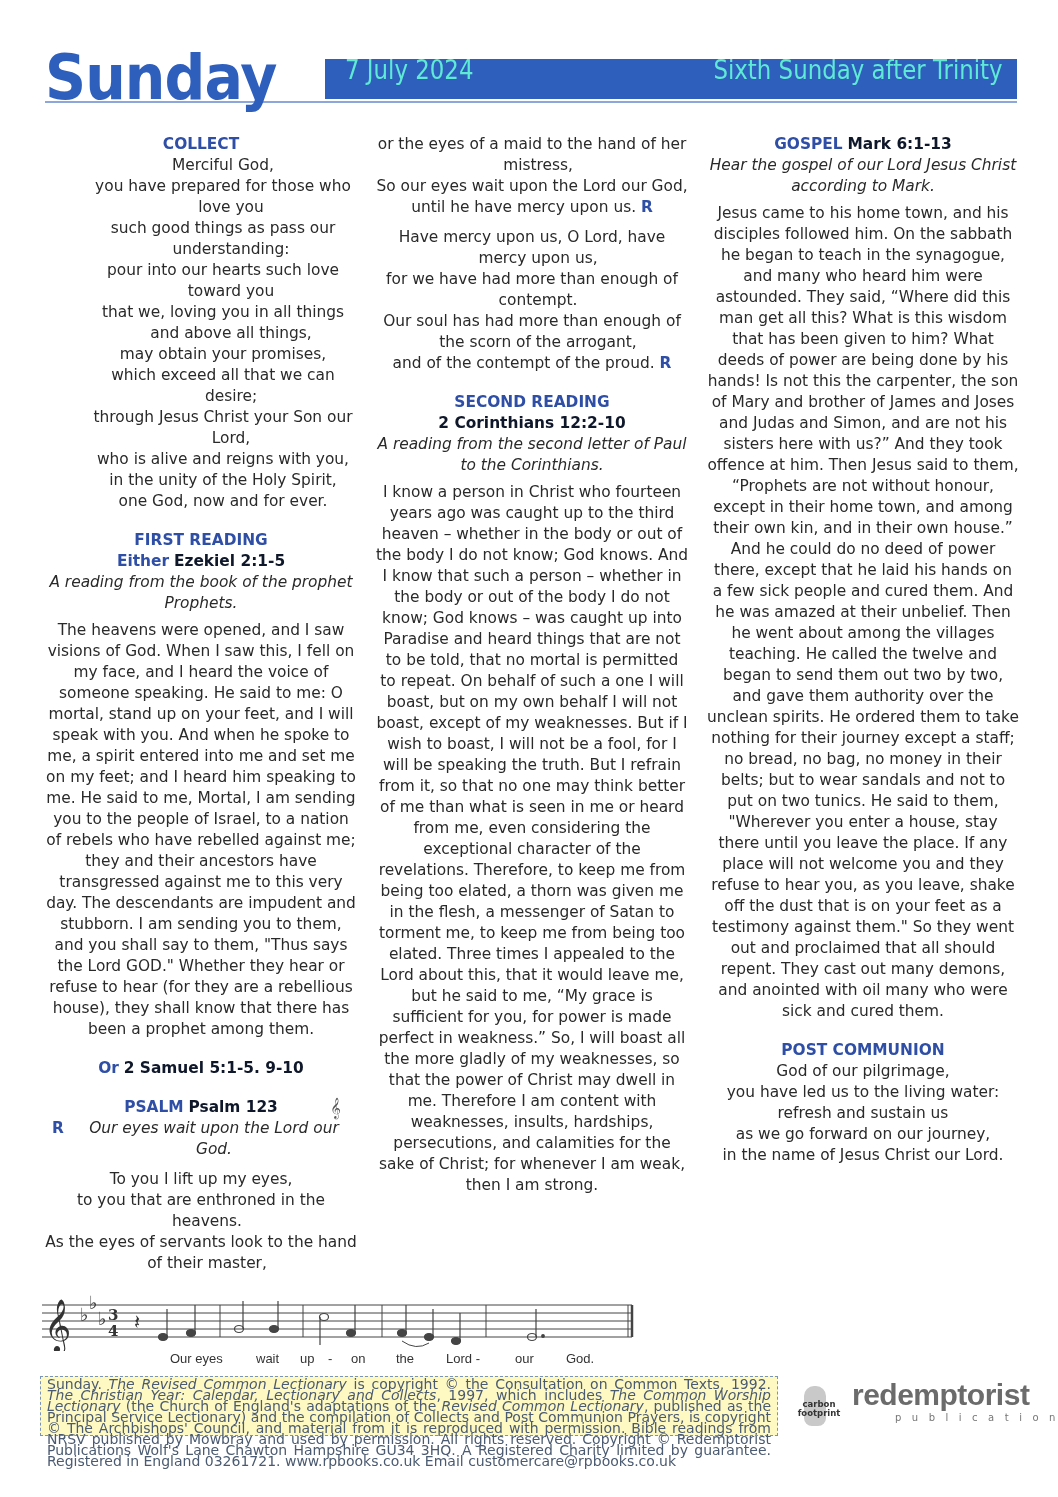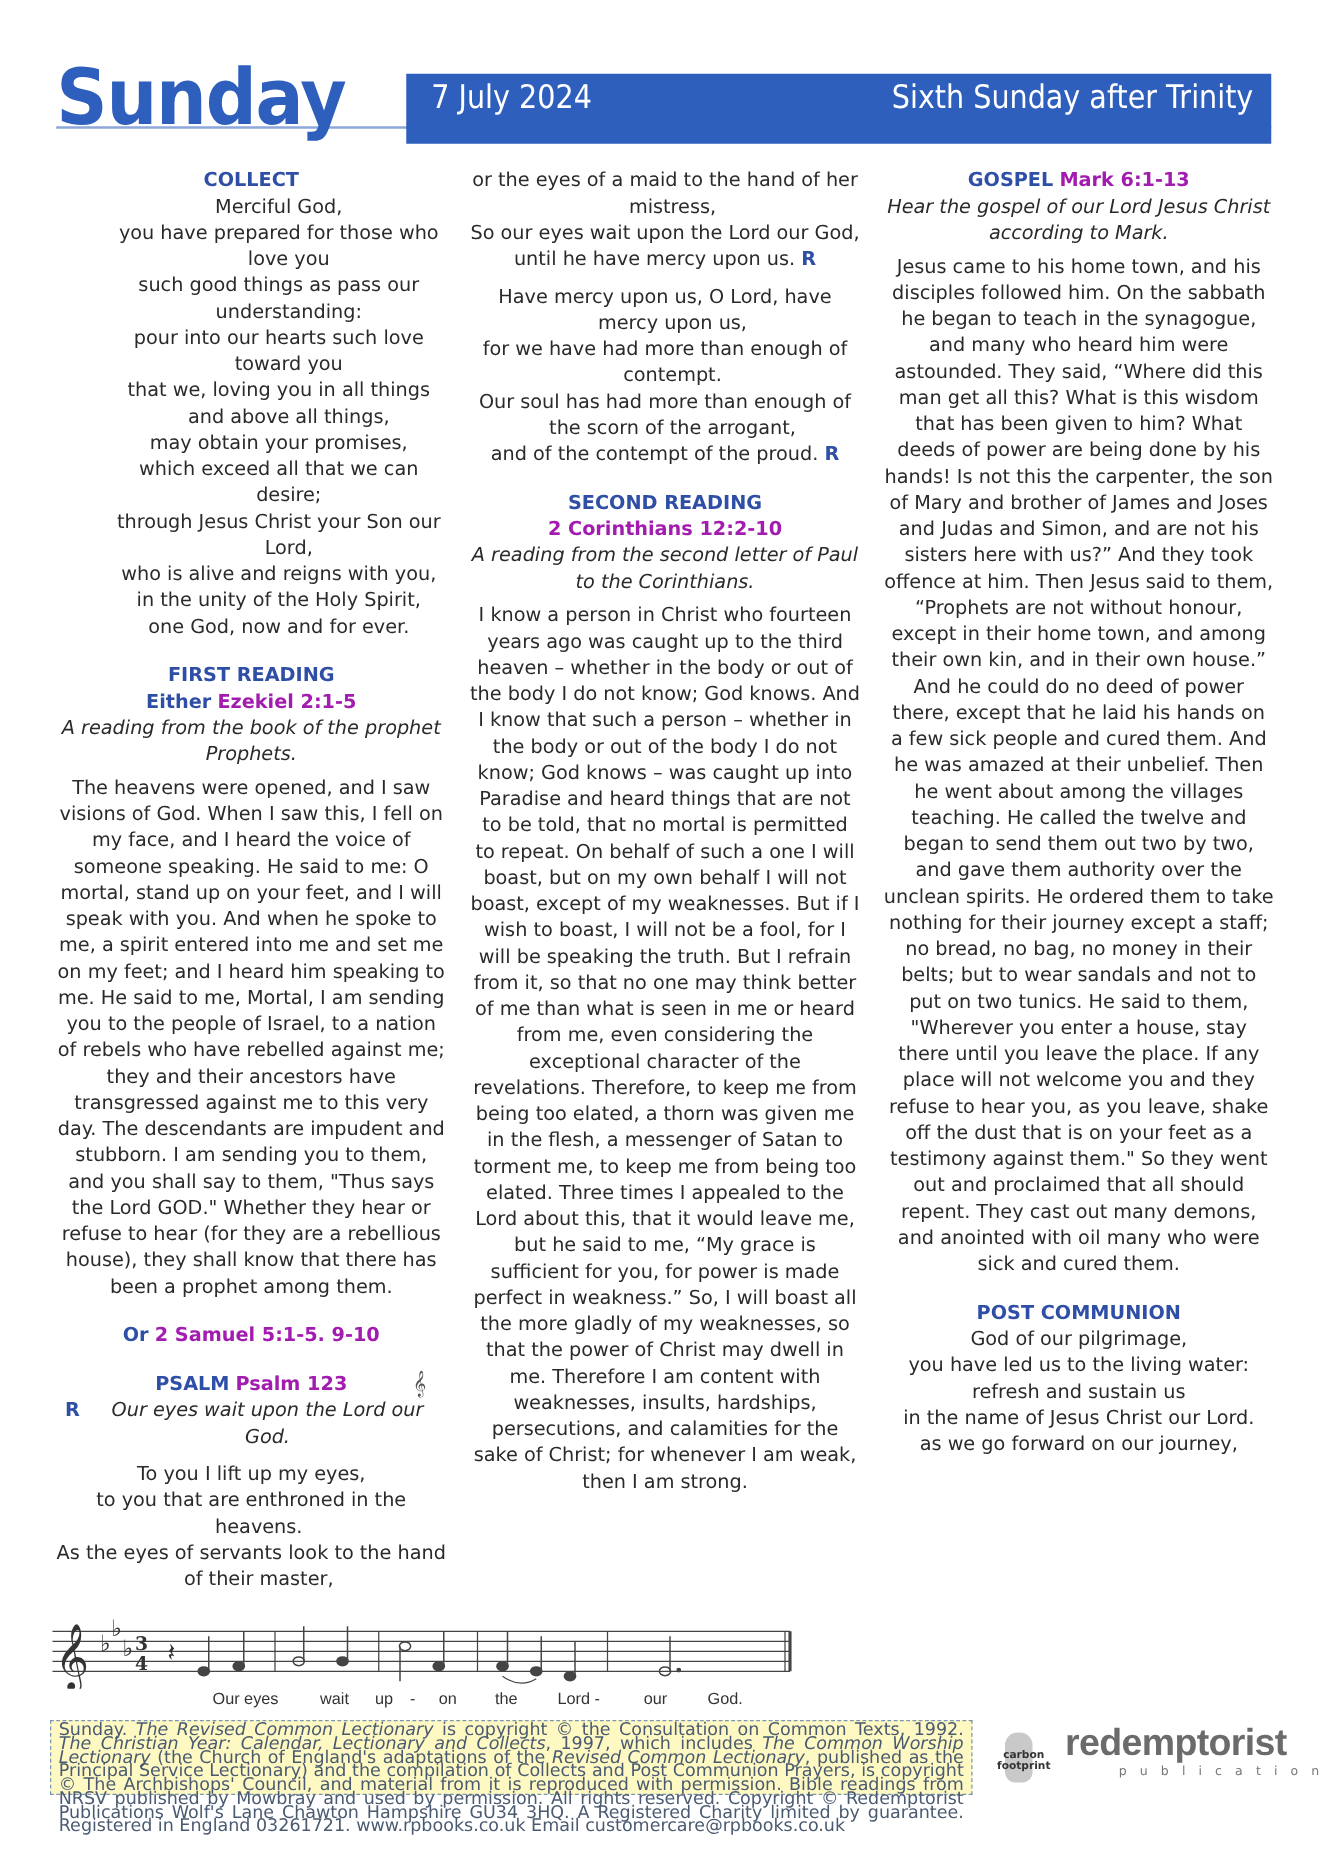--- a/index.html
+++ b/index.html
@@ -2,33 +2,33 @@
 <html><head>
 <meta charset="utf-8">
 <style>
   * { box-sizing: border-box; margin: 0; padding: 0; }
   html, body { width: 1058px; height: 1497px; background: #ffffff; }
   body { position: relative; font-family: "DejaVu Sans", sans-serif; color: #2a2a2a; overflow: hidden; }
 
   
   .header { position: absolute; left: 45px; top: 44px; width: 972px; height: 72px; }
   .title-big { position: absolute; left: 0; top: -2px; font-family: "DejaVu Sans", sans-serif; font-weight: bold; font-size: 62px; color: #2f5fbd; letter-spacing: -1px; line-height: 72px; transform: scaleX(0.92); transform-origin: left; }
-  .header-bar { position: absolute; left: 280px; top: 15px; width: 692px; height: 56px; background: #2f5fbd; color: #ffffff; display: flex; align-items: center; justify-content: space-between; padding: 0 14px 18px 20px; }
+  .header-bar { position: absolute; left: 280px; top: 15px; width: 692px; height: 40px; background: #2f5fbd; color: #5eead4; display: flex; align-items: center; justify-content: space-between; padding: 0 14px 18px 20px; }
   .header-bar .date { font-size: 26px; transform: scaleX(0.88); transform-origin: left; }
   .header-bar .occasion { font-size: 26px; transform: scaleX(0.88); transform-origin: right; }
   .header-rule { position: absolute; left: 0; top: 57px; width: 972px; height: 2px; background: #2f5fbd; opacity: 0.55; }
 
   
   .col { position: absolute; top: 134px; font-size: 15.4px; line-height: 21px; color: #2a2a2a; text-align: center; }
   .col1 { left: 45px; width: 312px; }
   .col2 { left: 376px; width: 312px; }
   .col3 { left: 707px; width: 312px; }
 
   .sec-head { color: #2f4fa6; font-weight: bold; font-size: 15.4px; line-height: 21px; }
-  .ref { color: #a21caf; font-weight: bold; }
+  .ref { color: #0f172a; font-weight: bold; }
   .blue-word { color: #2f4fa6; font-weight: bold; }
   .intro { font-style: italic; }
   .para { margin-top: 6px; }
   .gap { height: 18px; }
   .gap-s { height: 9px; }
 
   .verse-line { padding-left: 16px; text-indent: -16px; margin-left: 44px; }
   .verse-line-s { padding-left: 12px; text-indent: -12px; }
   .resp-mark { color: #2f4fa6; font-weight: bold; }
 
@@ -149,22 +149,22 @@
     <div class="para">Jesus came to his home town, and his disciples followed him. On the sabbath he began to teach in the synagogue, and many who heard him were astounded. They said, “Where did this man get all this? What is this wisdom that has been given to him? What deeds of power are being done by his hands! Is not this the carpenter, the son of Mary and brother of James and Joses and Judas and Simon, and are not his sisters here with us?” And they took offence at him. Then Jesus said to them, “Prophets are not without honour, except in their home town, and among their own kin, and in their own house.” And he could do no deed of power there, except that he laid his hands on a few sick people and cured them. And he was amazed at their unbelief. Then he went about among the villages teaching. He called the twelve and began to send them out two by two, and gave them authority over the unclean spirits. He ordered them to take nothing for their journey except a staff; no bread, no bag, no money in their belts; but to wear sandals and not to put on two tunics. He said to them, "Wherever you enter a house, stay there until you leave the place. If any place will not welcome you and they refuse to hear you, as you leave, shake off the dust that is on your feet as a testimony against them." So they went out and proclaimed that all should repent. They cast out many demons, and anointed with oil many who were sick and cured them.</div>
   </div>
 
   <div class="gap"></div>
 
   <div>
     <div class="sec-head">POST COMMUNION</div>
     <div>God of our pilgrimage,</div>
     <div>you have led us to the living water:</div>
     <div>refresh and sustain us</div>
+    <div>as we go forward on our journey,</div>
     <div>in the name of Jesus Christ our Lord.</div>
-    <div>as we go forward on our journey,</div>
   </div>
 </div>
 
 <div class="music">
   <svg width="602" height="60" viewBox="0 0 602 60">
     <g stroke="#444" stroke-width="1">
       <line x1="6" y1="14" x2="596" y2="14"></line>
       <line x1="6" y1="22" x2="596" y2="22"></line>
       <line x1="6" y1="30" x2="596" y2="30"></line>
       <line x1="6" y1="38" x2="596" y2="38"></line>

